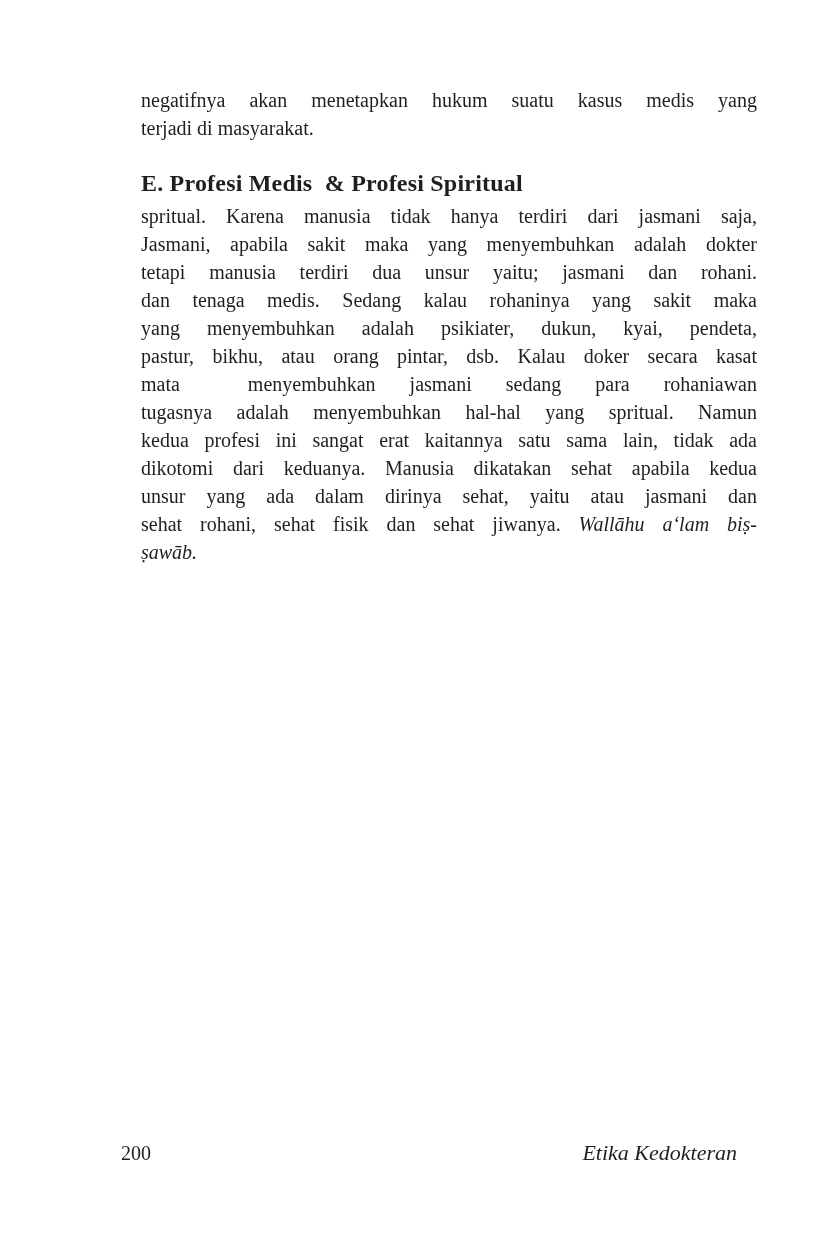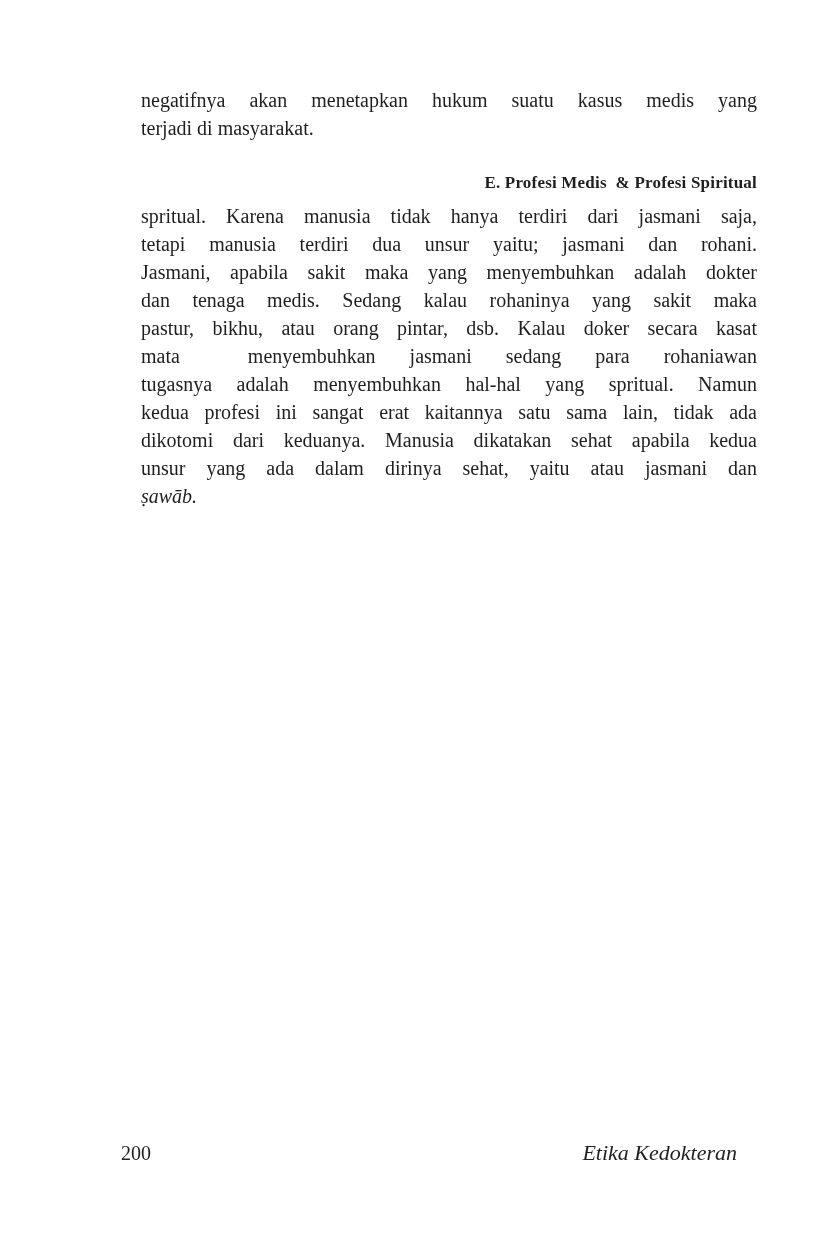--- a/index.html
+++ b/index.html
@@ -16,27 +16,26 @@
   .line {
     display: block;
     font-size: 20px;
     line-height: 28px;
     text-align: justify;
     text-align-last: justify;
   }
   .line.last { text-align-last: left; }
   .line.indent { text-indent: 57px; }
   .heading {
-    font-size: 17px;
+    font-size: 24px;
     font-weight: bold;
     line-height: 30px;
     margin-top: 26px;
     margin-bottom: 4px;
     letter-spacing: 0.2px;
-    text-align: right;
   }
   .para { margin: 0; }
   i, .italic { font-style: italic; }
   .footer-row {
     position: absolute;
     top: 1112px; left: 121px; right: 101px;
     display: flex;
     justify-content: space-between;
     align-items: baseline;
     margin-top: 28px;
@@ -53,29 +52,31 @@
 
     <p class="para">
       <span class="line">negatifnya akan menetapkan hukum suatu kasus medis yang</span>
       <span class="line last">terjadi di masyarakat.</span>
     </p>
 
     <h2 class="heading">E. Profesi Medis &nbsp;&amp; Profesi Spiritual</h2>
 
     <p class="para">
       <span class="line">spritual. Karena manusia tidak hanya terdiri dari jasmani saja,</span>
+      <span class="line">Jasmani, apabila sakit maka yang menyembuhkan adalah dokter</span>
       <span class="line">tetapi manusia terdiri dua unsur yaitu; jasmani dan rohani.</span>
-      <span class="line">Jasmani, apabila sakit maka yang menyembuhkan adalah dokter</span>
       <span class="line">dan tenaga medis. Sedang kalau rohaninya yang sakit maka</span>
+      <span class="line">yang menyembuhkan adalah psikiater, dukun, kyai, pendeta,</span>
       <span class="line">pastur, bikhu, atau orang pintar, dsb. Kalau doker secara kasat</span>
       <span class="line">mata &nbsp;menyembuhkan jasmani sedang para rohaniawan</span>
       <span class="line">tugasnya adalah menyembuhkan hal-hal yang spritual. Namun</span>
       <span class="line">kedua profesi ini sangat erat kaitannya satu sama lain, tidak ada</span>
       <span class="line">dikotomi dari keduanya. Manusia dikatakan sehat apabila kedua</span>
       <span class="line">unsur yang ada dalam dirinya sehat, yaitu atau jasmani dan</span>
+      <span class="line"><span>sehat rohani, sehat fisik dan sehat jiwanya.</span> <i>Wallāhu a‘lam biṣ-</i></span>
       <span class="line last"><i>ṣawāb.</i></span>
     </p>
 
   </main>
 
   <footer class="footer-row">
     <span class="page-num">200</span>
     <span class="running-title">Etika Kedokteran</span>
   </footer>
 

